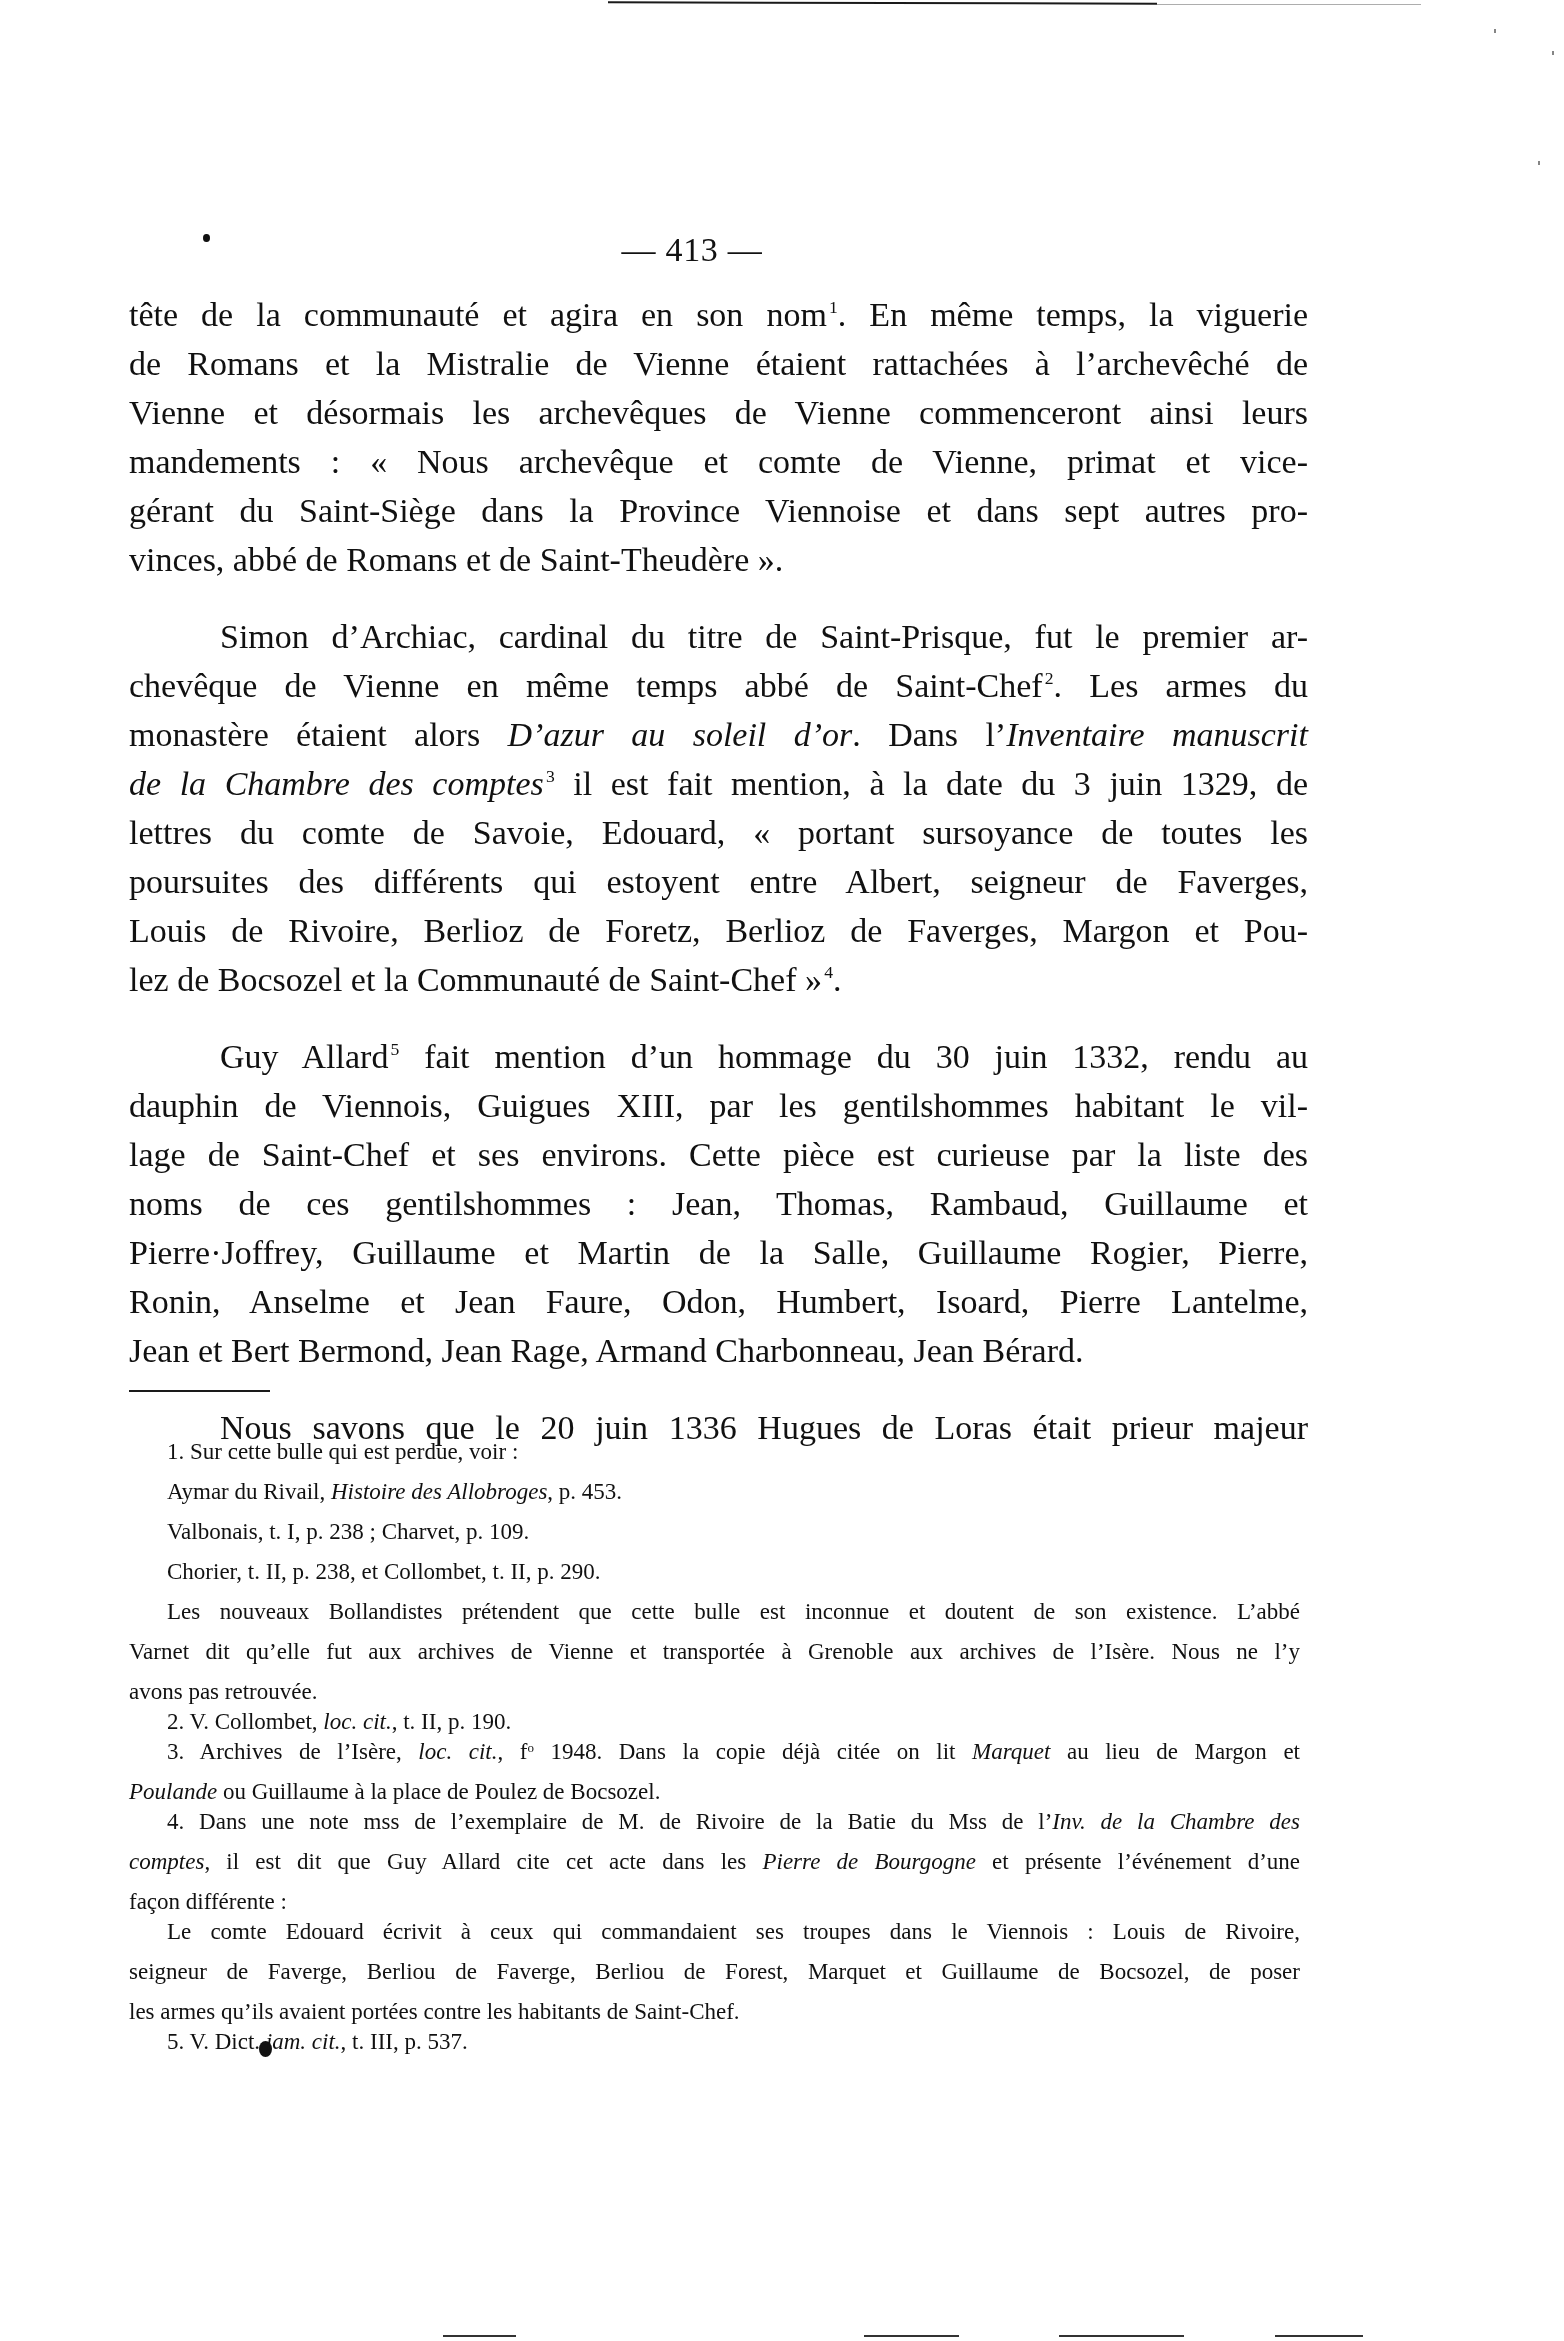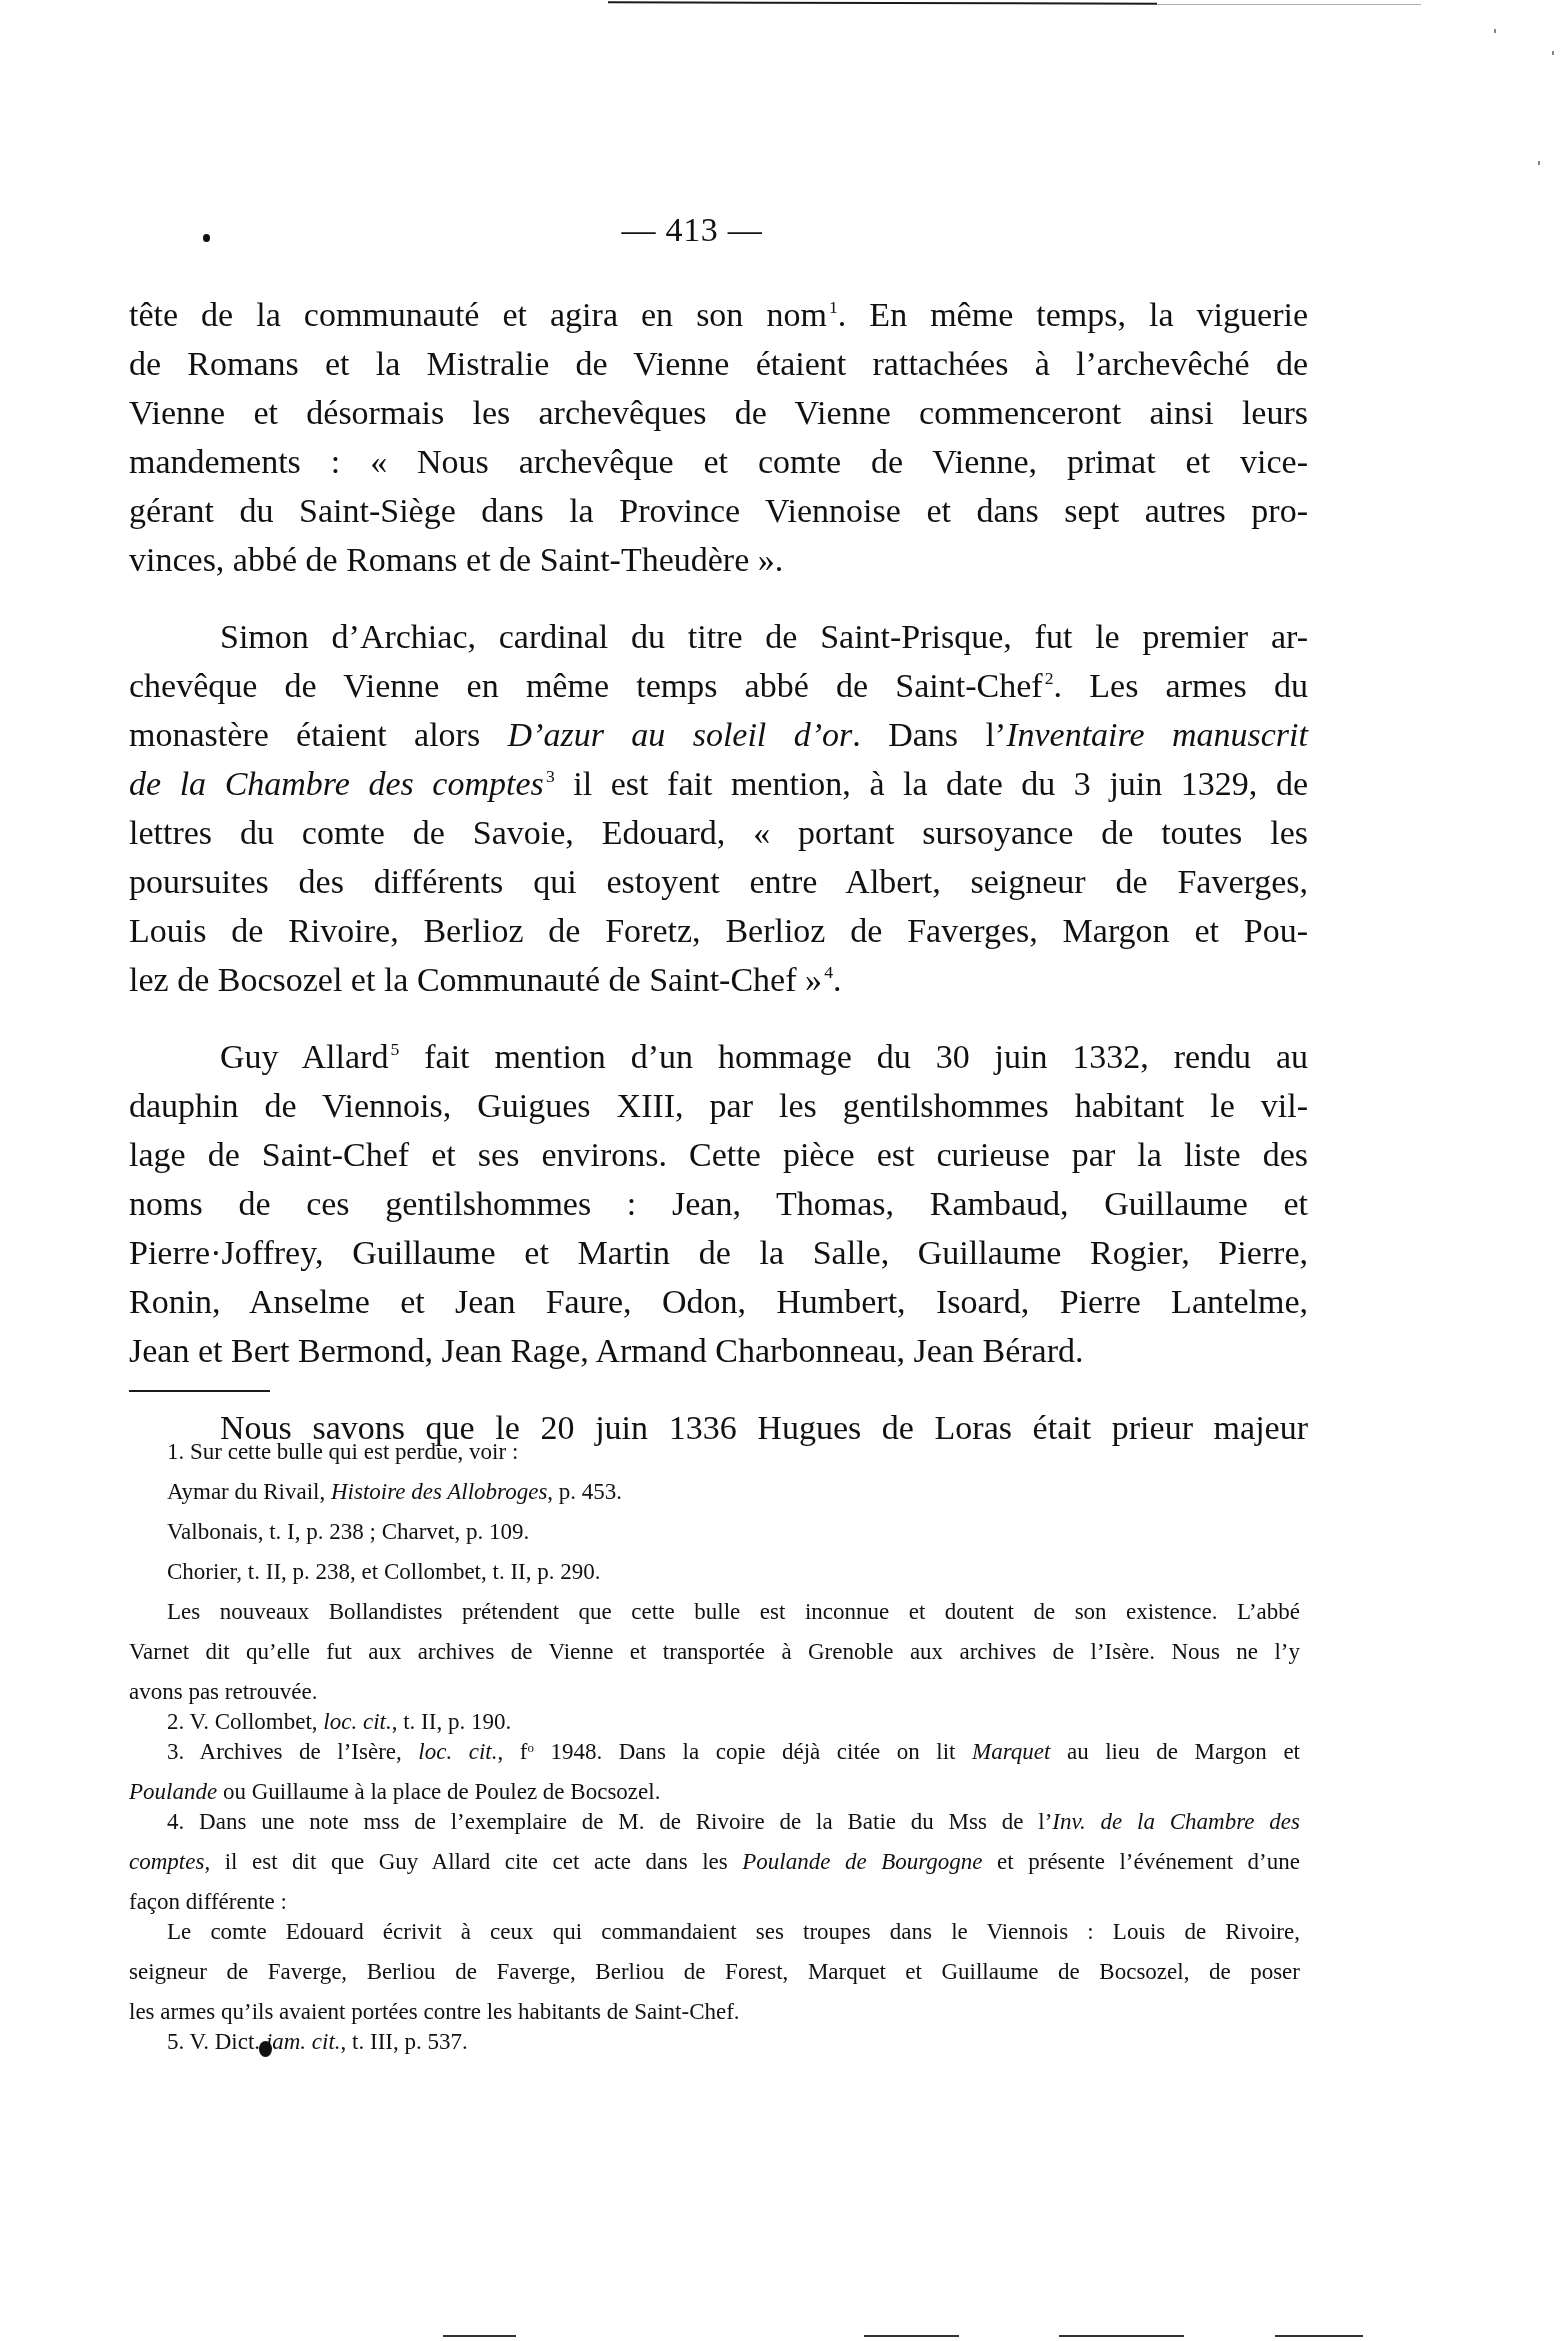--- a/index.html
+++ b/index.html
@@ -3,21 +3,21 @@
 <meta charset="utf-8">
 <style>
   html, body { margin: 0; padding: 0; background: #ffffff; }
   body { width: 1565px; height: 2342px; position: relative; overflow: hidden;
          font-family: "Liberation Serif", "DejaVu Serif", serif; color: #111111; }
   .scan-rule-top { position: absolute; left: 608px; top: 2.2px; width: 549px; height: 2.2px; background: #1a1a1a; transform: rotate(0.15deg); }
   .scan-rule-top2 { position: absolute; left: 1157px; top: 3.7px; width: 264px; height: 1.5px; background: #777777; opacity: .6; }
   .bottom-dash { position: absolute; height: 2.2px; background: #333; top: 2335px; }
   .speck { position: absolute; width: 2.2px; height: 4.4px; background: #333; opacity: .6; }
   .dot { position: absolute; border-radius: 50%; background: #111; }
-  .page-number { position: absolute; left: 0; width: 1355px; top: 209px; text-align: center;
+  .page-number { position: absolute; left: 0; width: 1355px; top: 229px; text-align: center;
                  font-size: 34px; line-height: 41px; letter-spacing: 0.7px; padding-left: 29px; box-sizing: border-box; }
   .main { position: absolute; left: 129px; top: 290px; width: 1179px; }
   .line { display: block; height: 49px; line-height: 49px; font-size: 34px; white-space: nowrap;
           text-align: justify; text-align-last: justify; overflow: visible; }
   .line.last { text-align-last: left; }
   .line.indent { padding-left: 91px; margin-top: 28px; }
   sup.fn { font-size: 17.6px; vertical-align: 0; position: relative; top: -13px; margin-left: 2.2px; }
   .rule { position: absolute; left: 129px; top: 1390px; width: 141px; height: 2.2px; background: #1a1a1a; }
   .notes { position: absolute; left: 129px; top: 1426px; width: 1171px; }
   .nline { display: block; height: 28px; line-height: 28px; font-size: 23px; white-space: nowrap;
@@ -78,20 +78,20 @@
     <span class="nline indent last"><span>Aymar du Rivail, </span><i>Histoire des Allobroges</i><span>, p. 453.</span></span>
     <span class="nline indent last"><span>Valbonais, t. I, p. 238 ; Charvet, p. 109.</span></span>
     <span class="nline indent last"><span>Chorier, t. II, p. 238, et Collombet, t. II, p. 290.</span></span>
     <span class="nline indent"><span>Les nouveaux Bollandistes prétendent que cette bulle est inconnue et doutent de son existence. L’abbé</span></span>
     <span class="nline"><span>Varnet dit qu’elle fut aux archives de Vienne et transportée à Grenoble aux archives de l’Isère. Nous ne l’y</span></span>
     <span class="nline last"><span>avons pas retrouvée.</span></span>
     <span class="nline indent last gap"><span>2. V. Collombet, </span><i>loc. cit.</i><span>, t. II, p. 190.</span></span>
     <span class="nline indent gap"><span>3. Archives de l’Isère, </span><i>loc. cit.</i><span>, f</span><sup class="fo">o</sup><span> 1948. Dans la copie déjà citée on lit </span><i>Marquet</i><span> au lieu de Margon et</span></span>
     <span class="nline last"><i>Poulande</i><span> ou Guillaume à la place de Poulez de Bocsozel.</span></span>
     <span class="nline indent gap"><span>4. Dans une note mss de l’exemplaire de M. de Rivoire de la Batie du Mss de l’</span><i>Inv. de la Chambre des</i></span>
-    <span class="nline"><i>comptes</i><span>, il est dit que Guy Allard cite cet  acte dans les </span><i>Poulande de Bourgogne</i><span> et présente l’événement d’une</span></span>
+    <span class="nline"><i>comptes</i><span>, il est dit que Guy Allard cite cet  acte dans les </span><i>Pierre de Bourgogne</i><span> et présente l’événement d’une</span></span>
     <span class="nline last"><span>façon différente :</span></span>
     <span class="nline indent gap"><span>Le comte Edouard écrivit à ceux qui commandaient ses troupes dans le Viennois : Louis de Rivoire,</span></span>
     <span class="nline"><span>seigneur de Faverge, Berliou de Faverge, Berliou de Forest, Marquet et Guillaume de Bocsozel, de poser</span></span>
     <span class="nline last"><span>les armes qu’ils avaient portées contre les habitants de Saint-Chef.</span></span>
     <span class="nline indent last gap"><span>5. V. Dict. </span><i>jam. cit.</i><span>, t. III, p. 537.</span></span>
   </div>
 
 
 </body></html>

